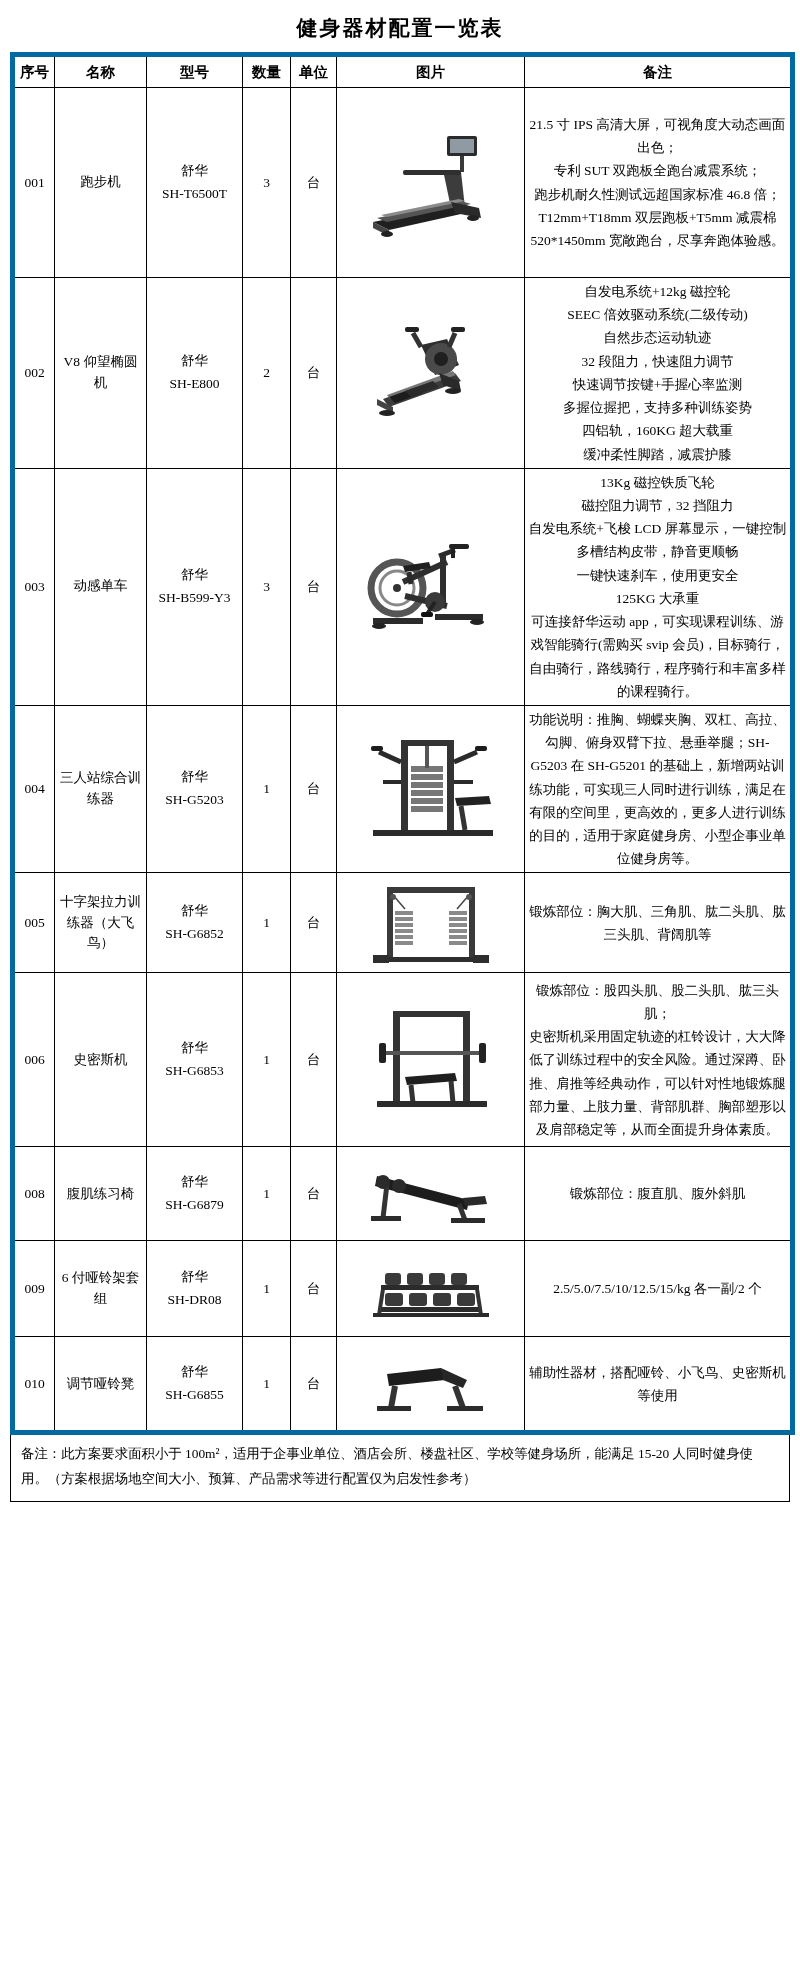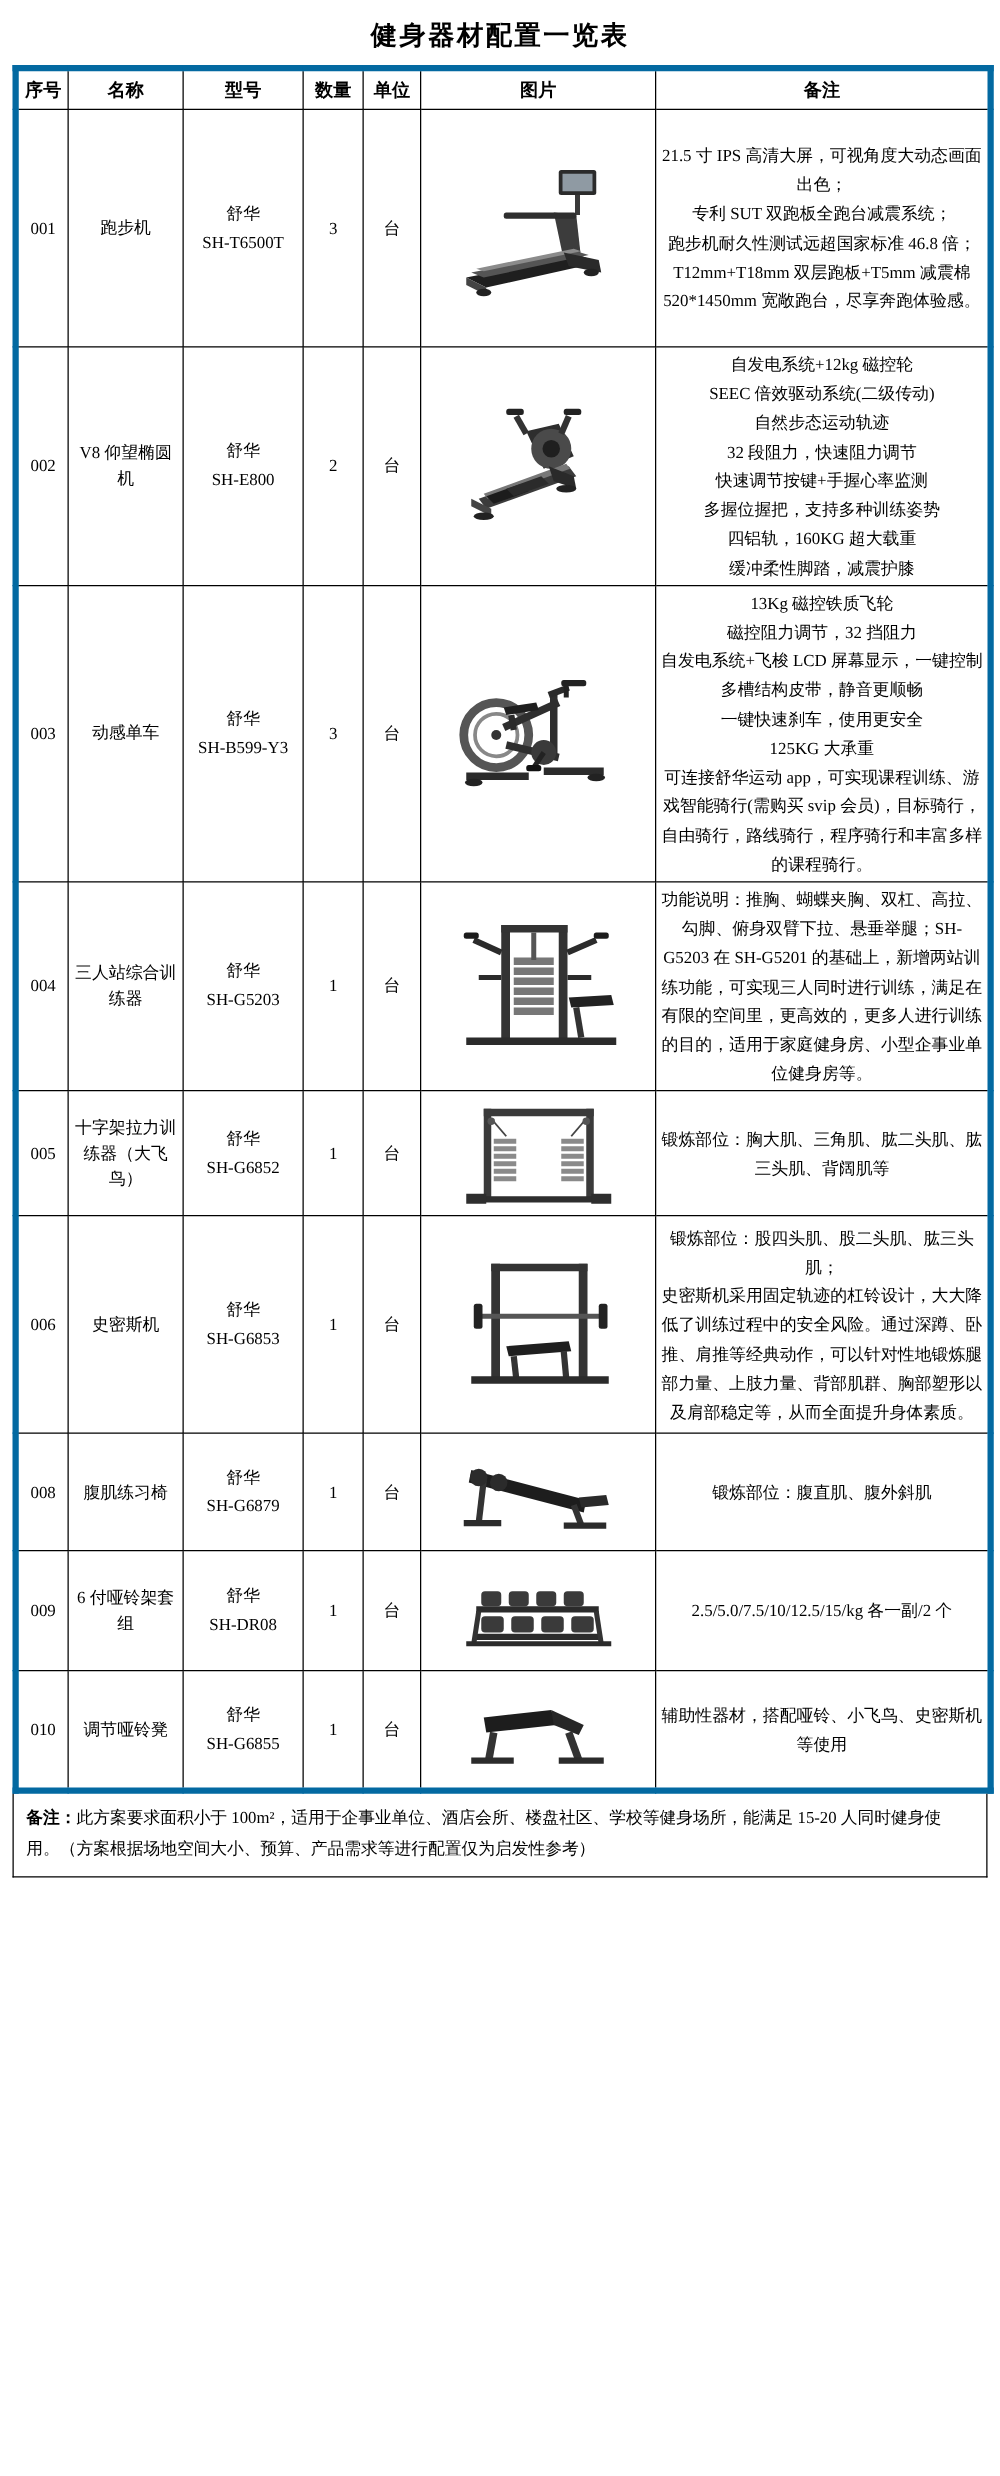--- a/index.html
+++ b/index.html
@@ -76,21 +76,21 @@
   .footnote {
     width: 780px;
     box-sizing: border-box;
     border: 1px solid #000;
     border-top: none;
     font-size: 13.4px;
     line-height: 1.85;
     padding: 7px 10px 9px 10px;
     text-align: left;
   }
-  .footnote .fn-label { font-weight: bold; }
+  .footnote .fn-label { font-weight: normal; }
   .dash { font-size: 14px; }
 </style>
 </head>
 <body>
 
 <div class="page">
 
   <div class="doc-title">健身器材配置一览表</div>
 
   <table class="equip">

